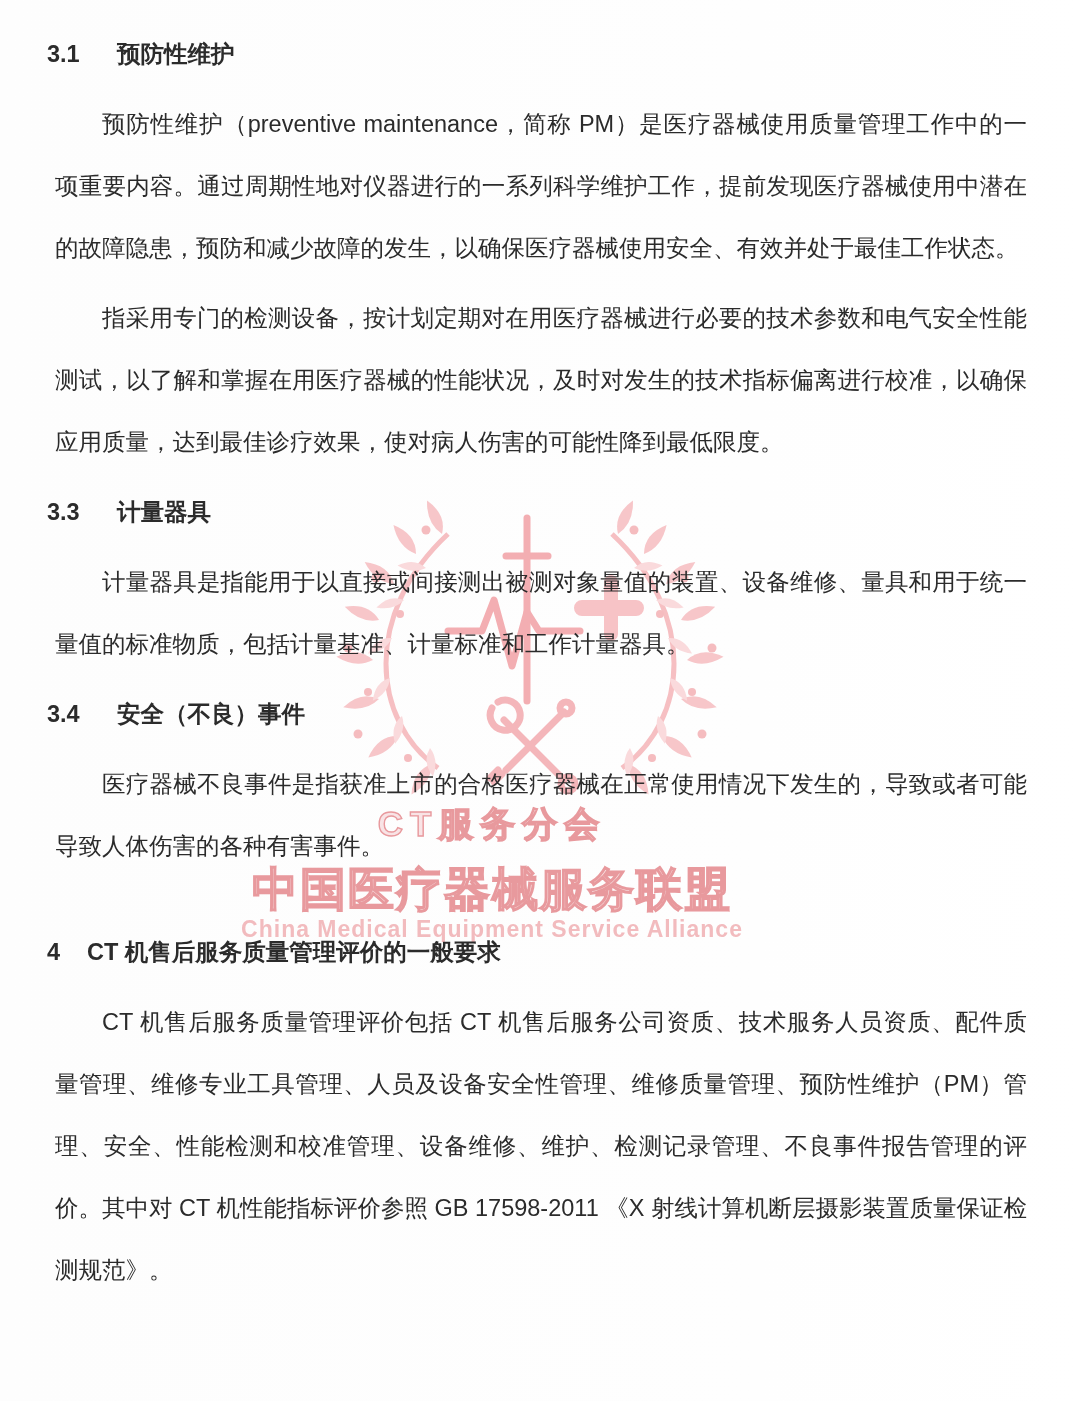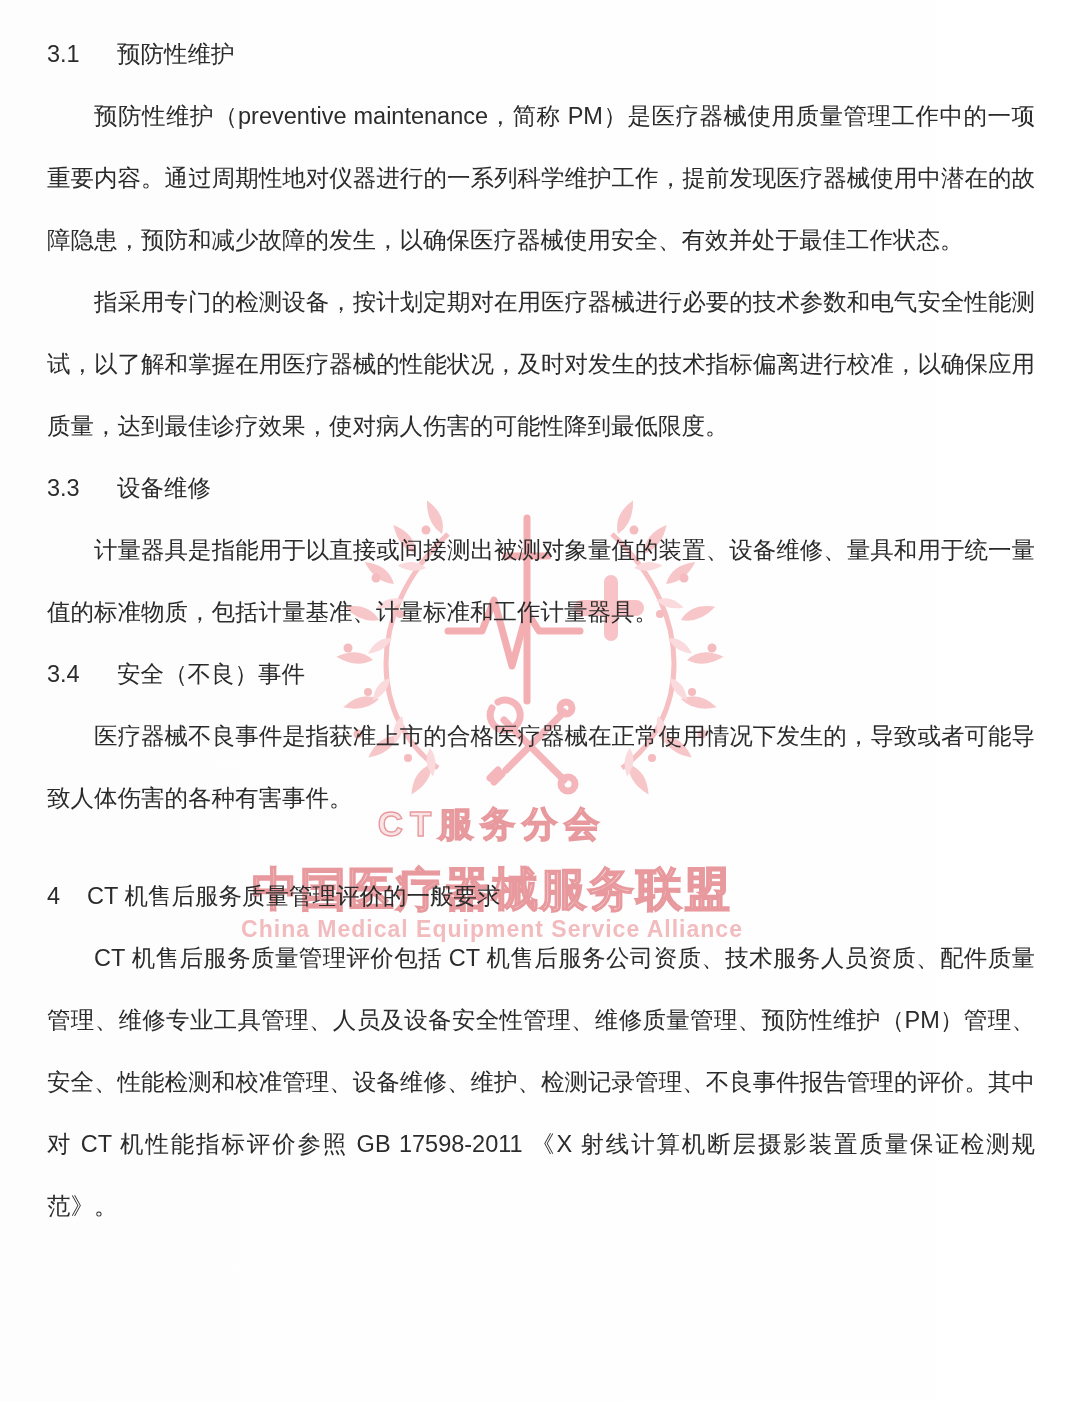--- a/index.html
+++ b/index.html
@@ -39,25 +39,25 @@
 
   
   .content {
     position:absolute; left:47px; top:0; width:988px;
     padding-top:23px;
     z-index:2;
     color:#2b2b2b;
     font-size:23.5px;
     line-height:62px;
   }
-  .heading { white-space:nowrap; }
+  .heading { white-space:nowrap;font-weight:bold; }
   .h-num  { display:inline-block; min-width:70px; }
   .h-num.short { min-width:40px; }
   .para {
-    margin:0;
+    margin:8px;
     text-align:justify;
     text-indent:2em;
   }
   .section-break { height:36px; }
 </style>
 </head>
 <body>
 
 <div class="page">
 
@@ -124,21 +124,21 @@
   <div class="content">
 
     <div class="heading">
       <span class="h-num">3.1</span><span>预防性维护</span>
     </div>
     <p class="para">预防性维护（preventive maintenance，简称 PM）是医疗器械使用质量管理工作中的一项重要内容。通过周期性地对仪器进行的一系列科学维护工作，提前发现医疗器械使用中潜在的故障隐患，预防和减少故障的发生，以确保医疗器械使用安全、有效并处于最佳工作状态。</p>
 
     <p class="para">指采用专门的检测设备，按计划定期对在用医疗器械进行必要的技术参数和电气安全性能测试，以了解和掌握在用医疗器械的性能状况，及时对发生的技术指标偏离进行校准，以确保应用质量，达到最佳诊疗效果，使对病人伤害的可能性降到最低限度。</p>
 
     <div class="heading">
-      <span class="h-num">3.3</span><span>设备维修</span>
+      <span class="h-num">3.3</span><span>计量器具</span>
     </div>
     <p class="para">计量器具是指能用于以直接或间接测出被测对象量值的装置、设备维修、量具和用于统一量值的标准物质，包括计量基准、计量标准和工作计量器具。</p>
 
     <div class="heading">
       <span class="h-num">3.4</span><span>安全（不良）事件</span>
     </div>
     <p class="para">医疗器械不良事件是指获准上市的合格医疗器械在正常使用情况下发生的，导致或者可能导致人体伤害的各种有害事件。</p>
 
     <div class="section-break"></div>
 

